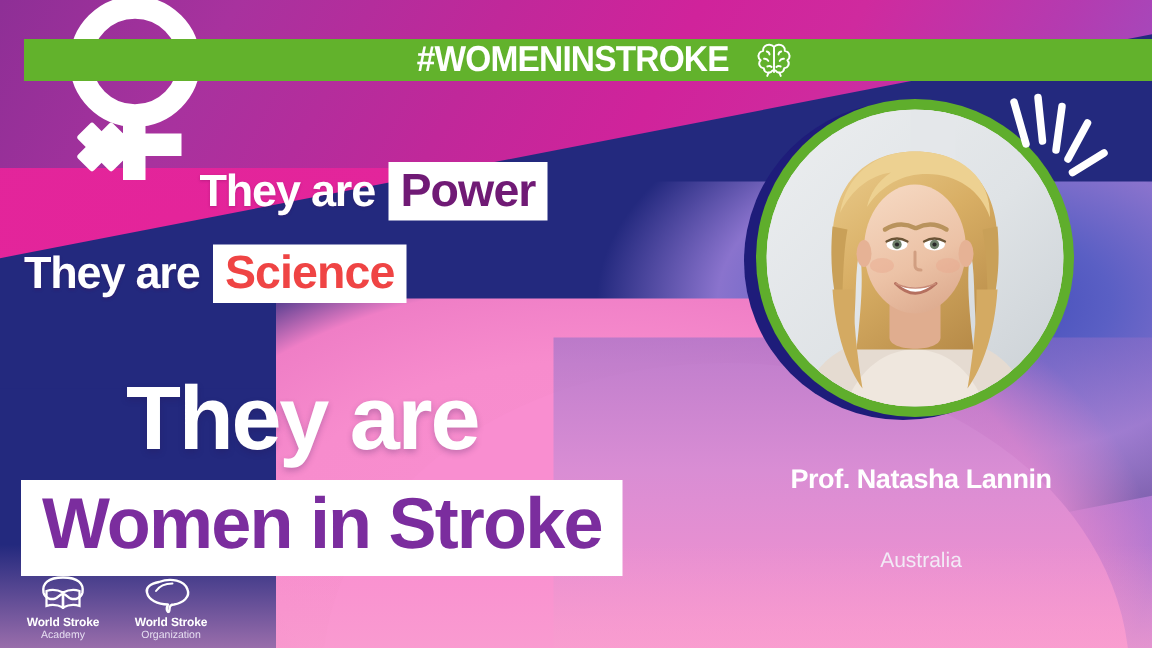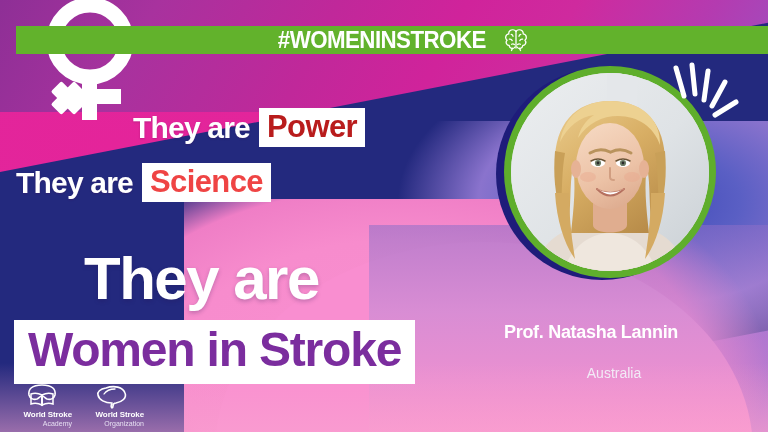--- a/index.html
+++ b/index.html
@@ -169,21 +169,21 @@
     text-shadow: 0 1px 2px rgba(80,10,70,0.25);
   }
   .chip {
     background: #ffffff;
     padding: 3px 8px 5px 8px;
     font-size: 31px;
     font-weight: 700;
     line-height: 1;
     letter-spacing: -0.6px;
   }
-  .chip-power { color: #b91c1c; }
+  .chip-power { color: #701a75; }
   .chip-science { color: #ef4444; }
 
   .line-theyare {
     position: absolute;
     left: 84px;
     top: 249px;
     color: #ffffff;
     font-size: 60px;
     font-weight: 700;
     letter-spacing: -1.5px;
@@ -250,27 +250,26 @@
     width: 84px;
     height: 72px;
   }
 
   
   .caption-name {
     position: absolute;
     left: 504px;
     top: 310px;
     width: 220px;
-    text-align: left;
+    text-align: center;
     color: #ffffff;
     font-size: 18px;
     font-weight: 700;
     letter-spacing: -0.3px;
     line-height: 1;
-    margin-top: 13px;
   }
   .caption-country {
     position: absolute;
     left: 504px;
     top: 338px;
     width: 220px;
     text-align: center;
     color: #f2eaf6;
     font-size: 14px;
     font-weight: 400;
@@ -280,21 +279,21 @@
 
   
   .logos {
     position: absolute;
     left: 12px;
     bottom: 4px;
     display: flex;
     gap: 12px;
     align-items: flex-end;
   }
-  .logo { width: 60px; text-align: right; }
+  .logo { width: 60px; text-align: center; }
   .logo svg { display: block; margin: 0 auto 1px auto; }
   .logo-l1 {
     color: #ffffff;
     font-size: 8px;
     font-weight: 700;
     line-height: 1.15;
     letter-spacing: -0.1px;
   }
   .logo-l2 {
     color: #e7dff2;

